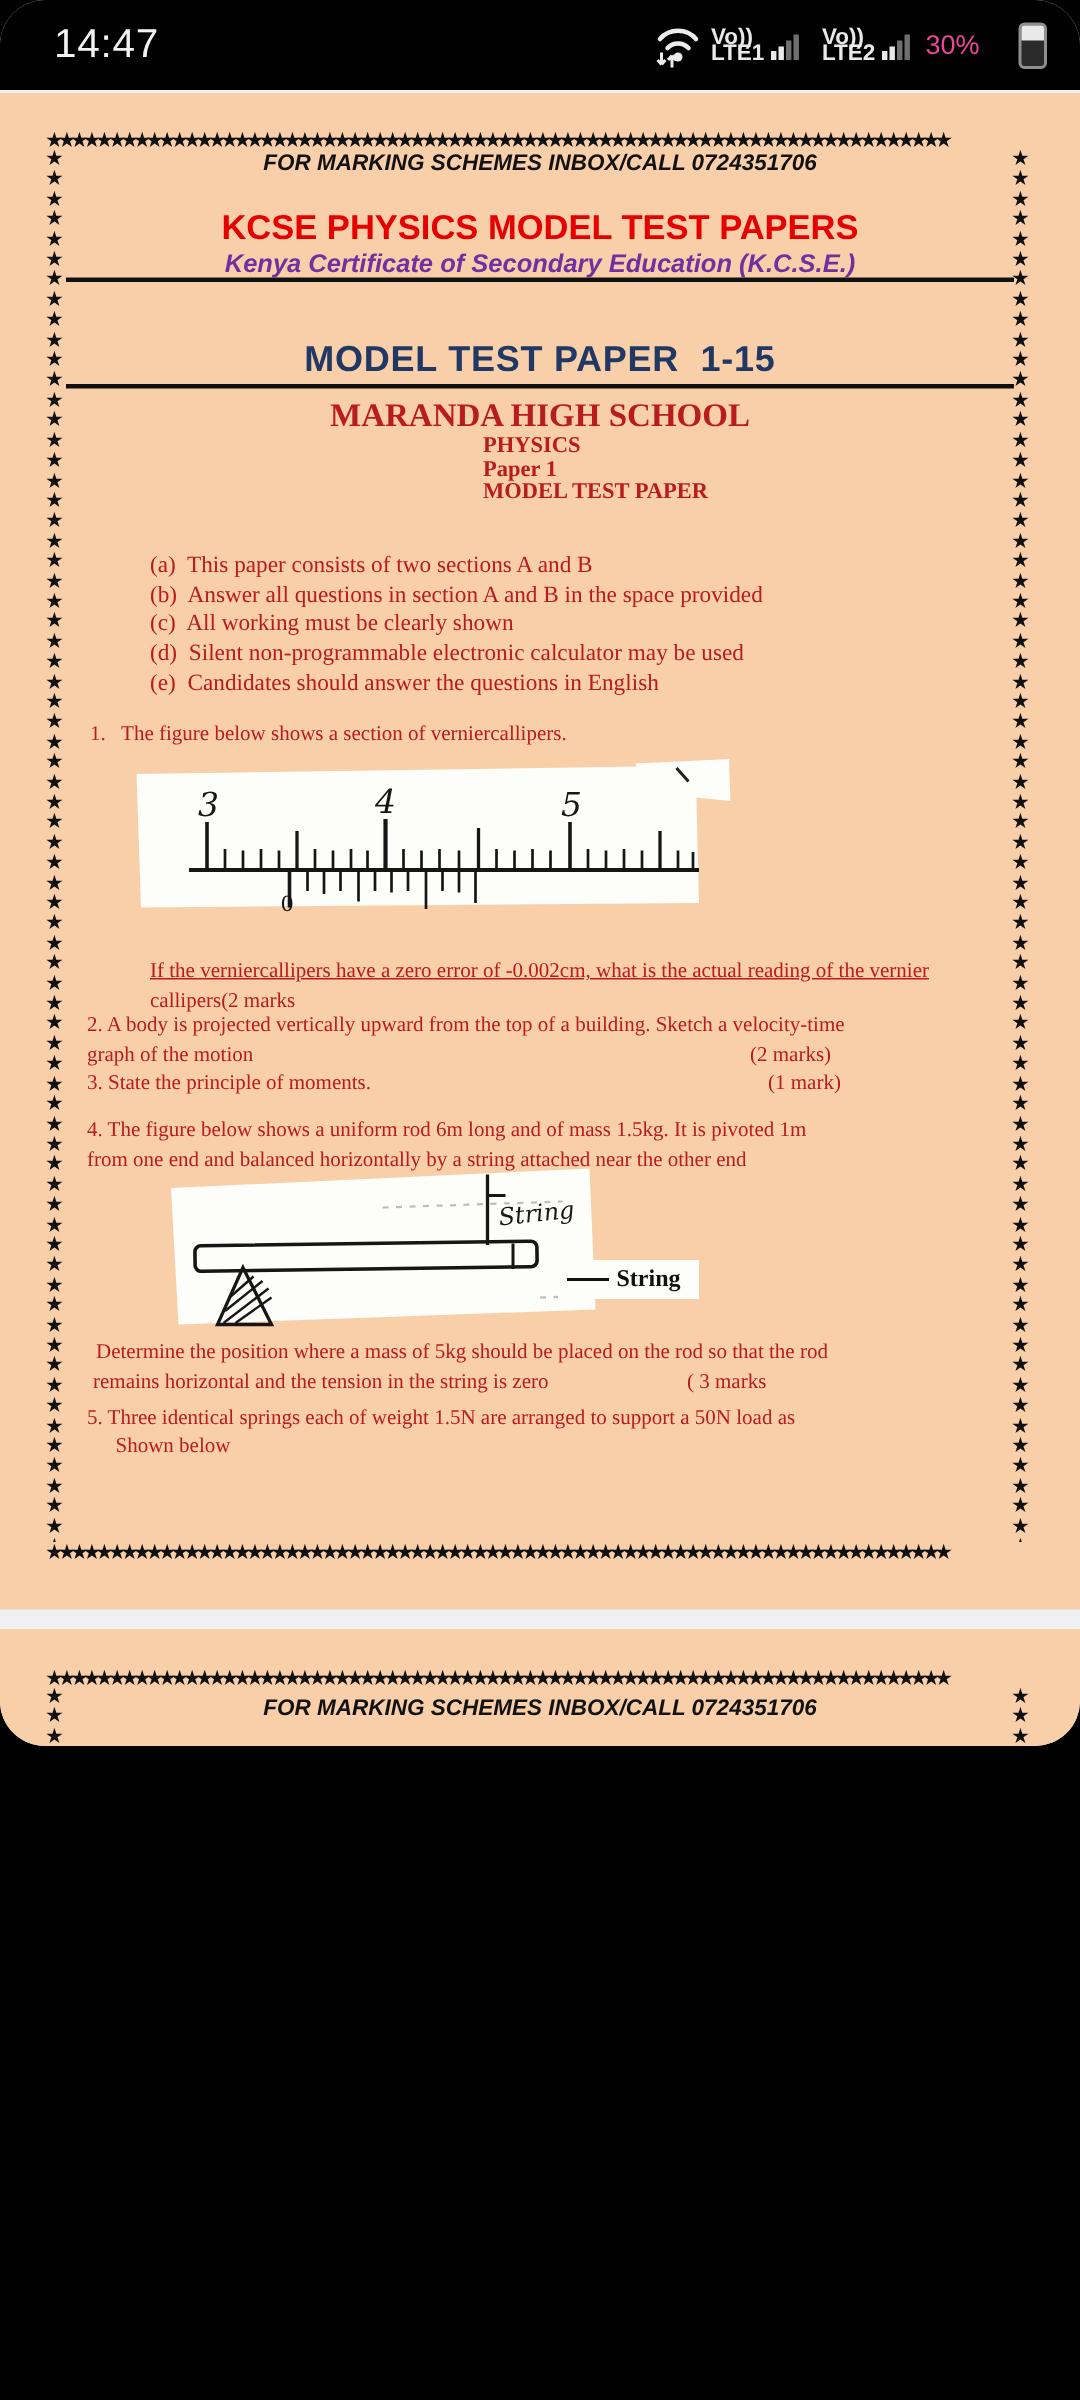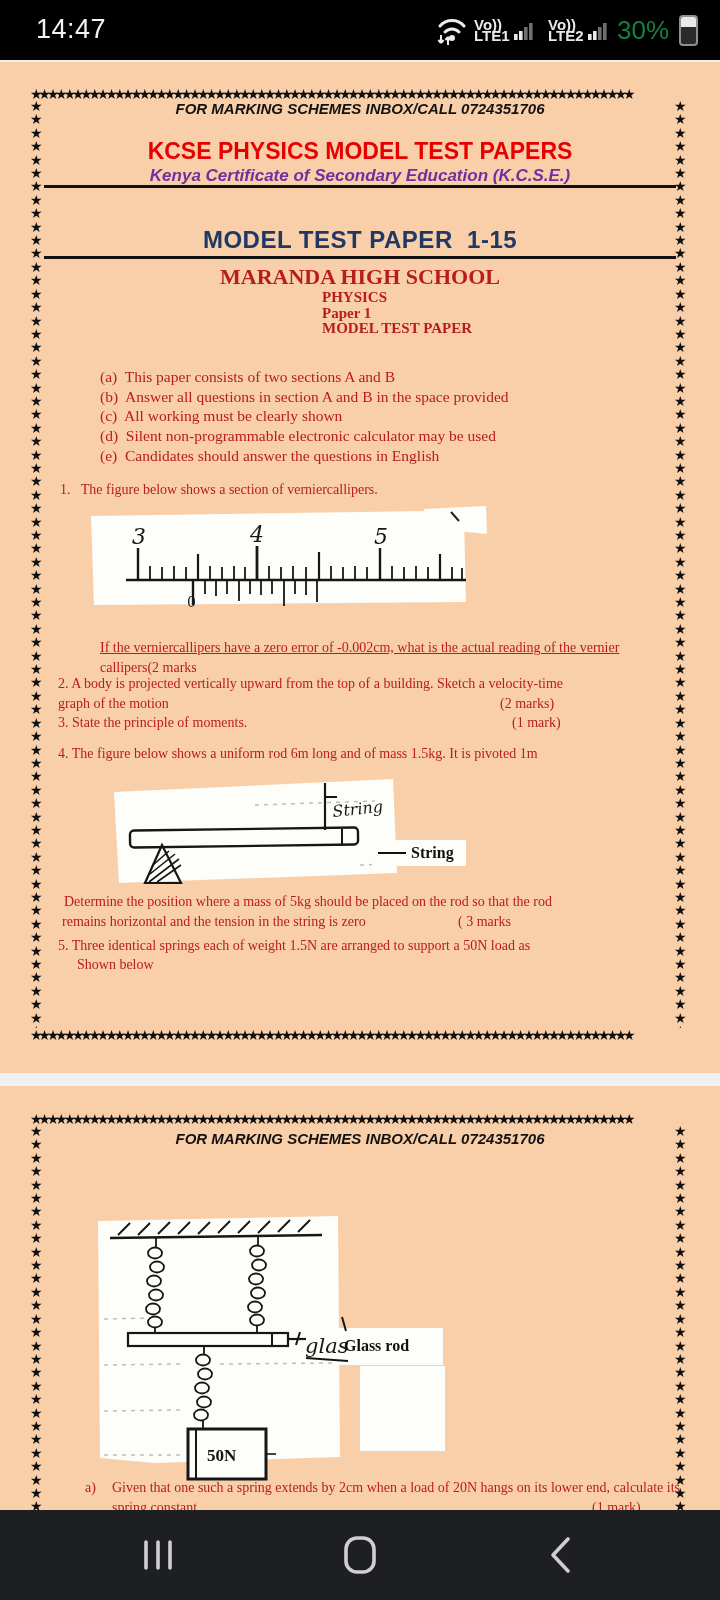--- a/index.html
+++ b/index.html
@@ -1,26 +1,26 @@
 <!DOCTYPE html>
 <html><head>
 <meta charset="utf-8">
 <style>
   html,body{margin:0;padding:0;background:#000;}
-  #screen{position:relative;width:720px;height:1600px;overflow:hidden;
-    background:#eef0f2;font-family:"Liberation Serif",serif;color:#161616;}
+  #screen{position:relative;width:720px;height:1164px;overflow:hidden;
+    background:#eef0f2;font-family:"Liberation Serif",serif;color:#161616;border-radius:30px;}
 
   
   #statusbar{position:absolute;left:0;top:0;width:720px;height:60px;background:#000;}
   #clock{position:absolute;left:36px;top:14px;font-family:"Liberation Sans",sans-serif;
     font-size:27px;color:#f2f2f2;letter-spacing:.5px;}
   .sb-right{position:absolute;top:0;height:60px;display:flex;align-items:center;}
   .lte-stack{display:flex;flex-direction:column;justify-content:center;line-height:11px;
     font-family:"Liberation Sans",sans-serif;font-weight:bold;font-size:15px;color:#e9e9e9;text-align:left;}
-  #battpct{font-family:"Liberation Sans",sans-serif;font-size:26px;color:#15803d;}
+  #battpct{font-family:"Liberation Sans",sans-serif;font-size:18px;color:#ec4899;}
   #battery{width:15px;height:27px;border:2px solid #8f8f8f;border-radius:4px;position:relative;background:#2a2a2a;}
   #battery .fill{position:absolute;left:0;top:0;width:100%;height:10px;background:#e9e9e9;border-radius:2px 2px 0 0;}
 
   
   .page{position:absolute;left:0;width:720px;background:#f8cfa9;overflow:hidden;}
   #page1{top:62px;height:1011px;}
   #page2{top:1086px;height:424px;}
   .stars{position:absolute;color:#101010;font-size:14px;letter-spacing:-4.2px;line-height:13.4px;
     overflow:hidden;white-space:nowrap;font-family:"DejaVu Sans",sans-serif;}
   .stars.v{white-space:normal;word-break:break-all;width:15px;letter-spacing:0;}
@@ -193,20 +193,21 @@
     <div class="tl" style="left:100px;top:578px;text-decoration:underline;">If the verniercallipers have a zero error of -0.002cm, what is the actual reading of the vernier</div>
     <div class="tl" style="left:100px;top:598px;">callipers(2 marks</div>
 
     <div class="tl" style="left:58px;top:614px;">2. A body is projected vertically upward from the top of a building. Sketch a velocity-time</div>
     <div class="tl" style="left:58px;top:634px;">graph of the motion</div>
     <div class="tl" style="left:500px;top:634px;">(2 marks)</div>
     <div class="tl" style="left:58px;top:653px;">3. State the principle of moments.</div>
     <div class="tl" style="left:512px;top:653px;">(1 mark)</div>
 
     <div class="tl" style="left:58px;top:684px;">4. The figure below shows a uniform rod 6m long and of mass 1.5kg. It is pivoted 1m</div>
+    <div class="tl" style="left:58px;top:704px;">from one end and balanced horizontally by a string attached near the other end</div>
 
     <div class="figwrap" style="left:105px;top:713px;width:400px;height:120px;">
       <svg width="400" height="120" viewBox="0 0 400 120">
         <polygon points="9,17 288,4 292,98 14,108" fill="#fdfdfa"></polygon>
         <g stroke="#bdbdbd" stroke-width="1.5" stroke-dasharray="4,5">
           <line x1="150" y1="30" x2="270" y2="26"></line>
           <line x1="255" y1="90" x2="288" y2="89"></line>
         </g>
 
         <rect x="25" y="54" width="228" height="17" rx="4" fill="#fdfdfa" stroke="#161616" stroke-width="2.4" transform="rotate(-0.8 139 62)"></rect>

